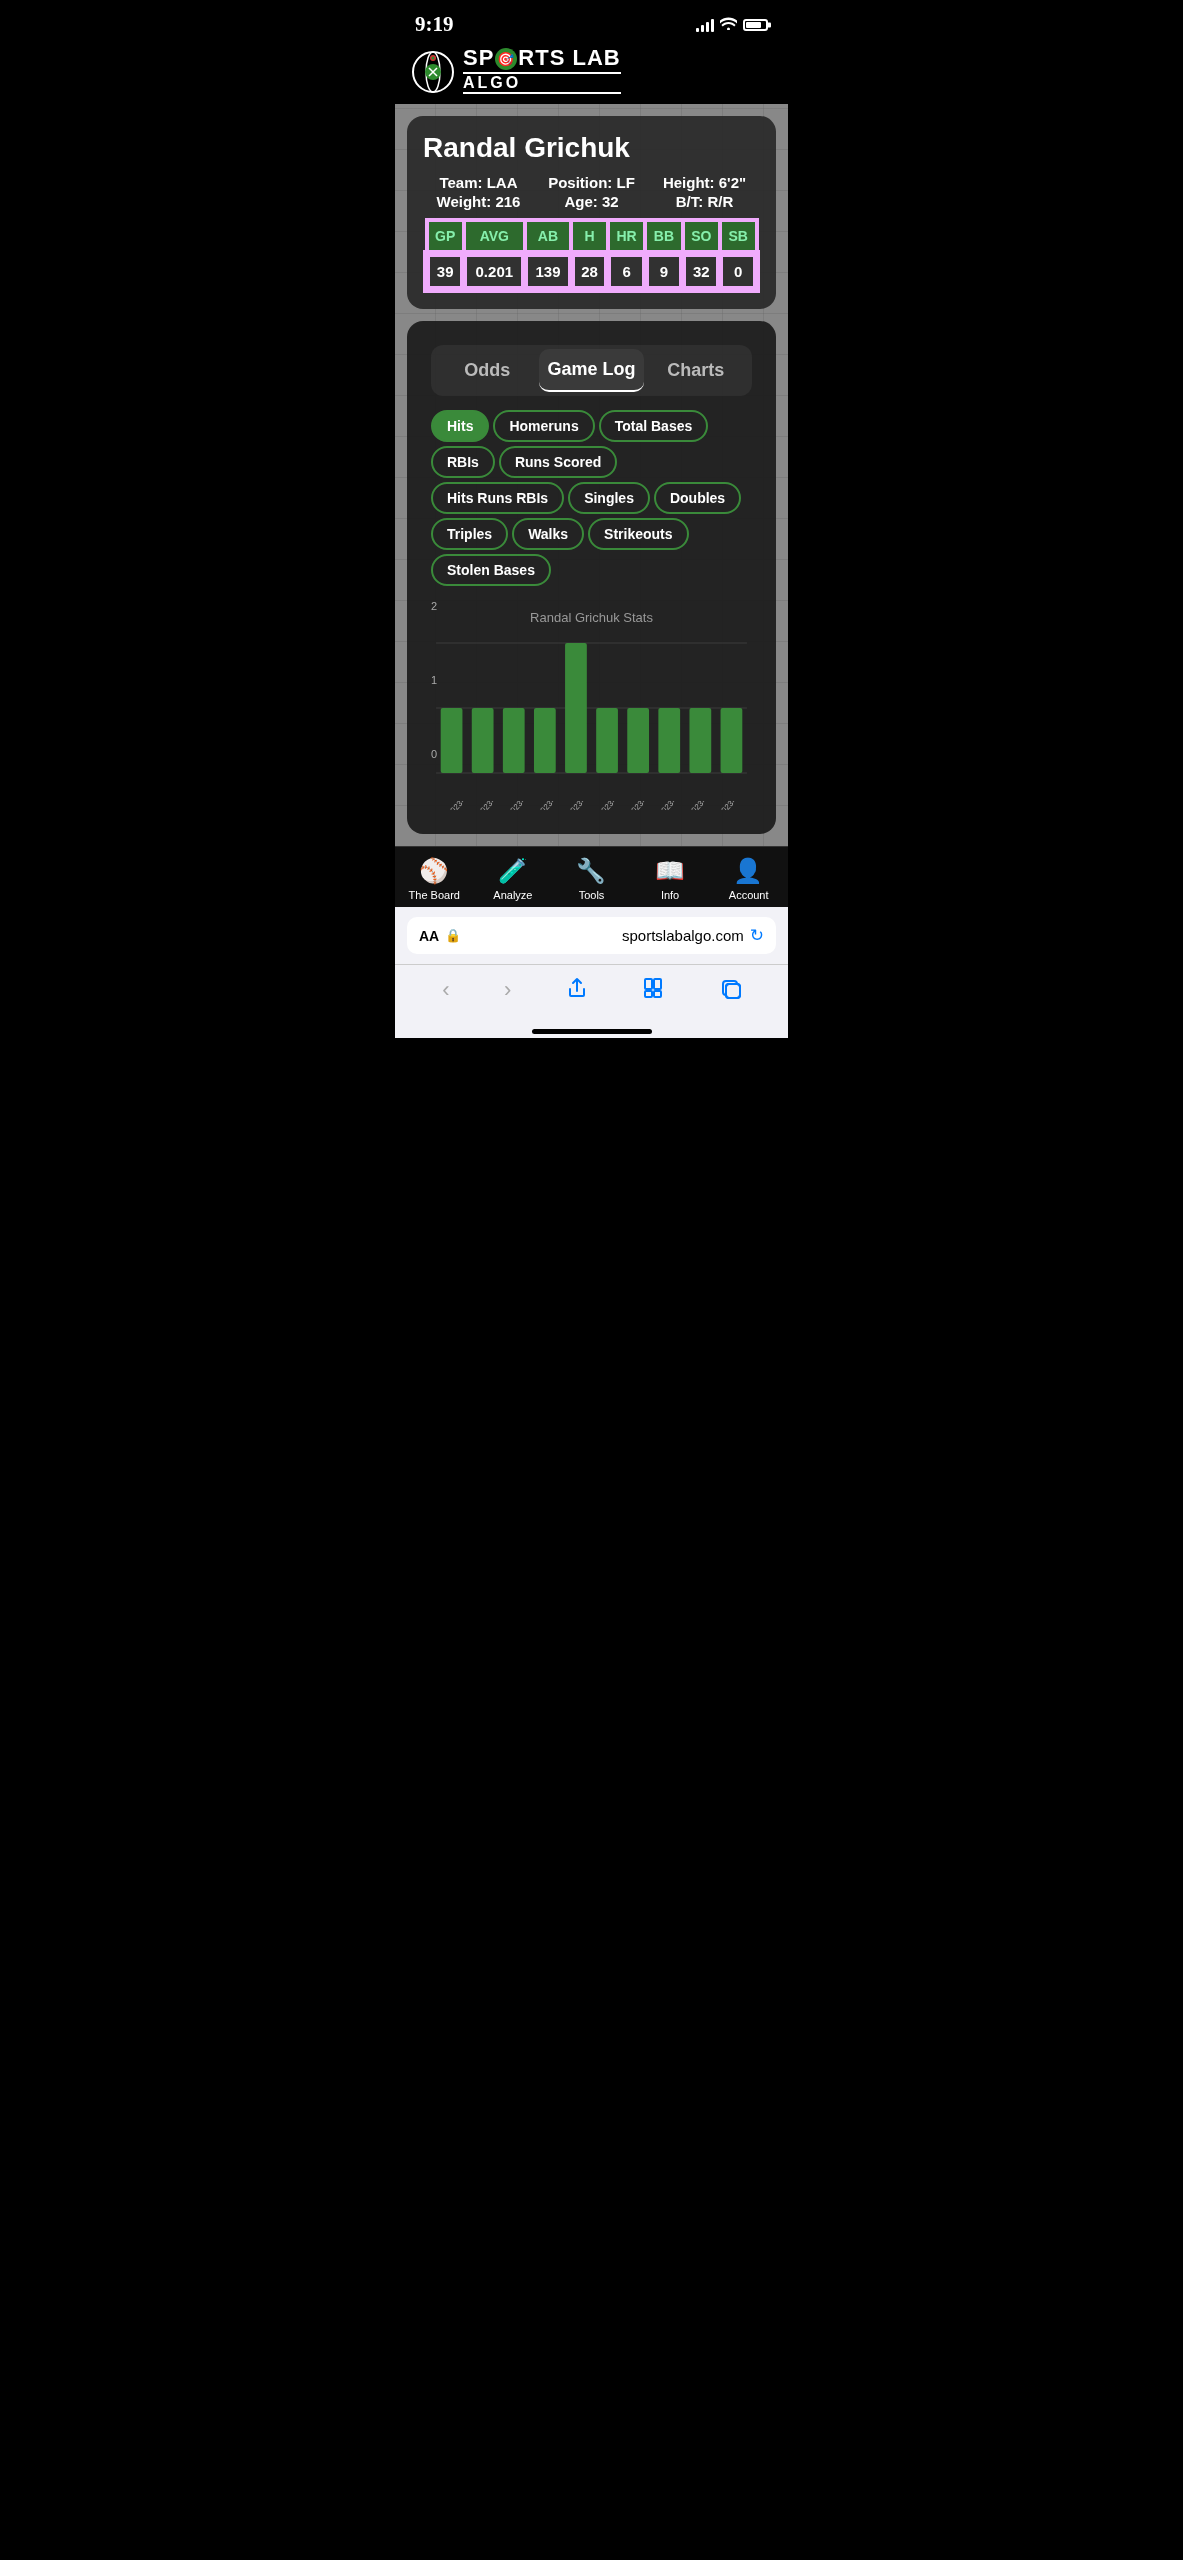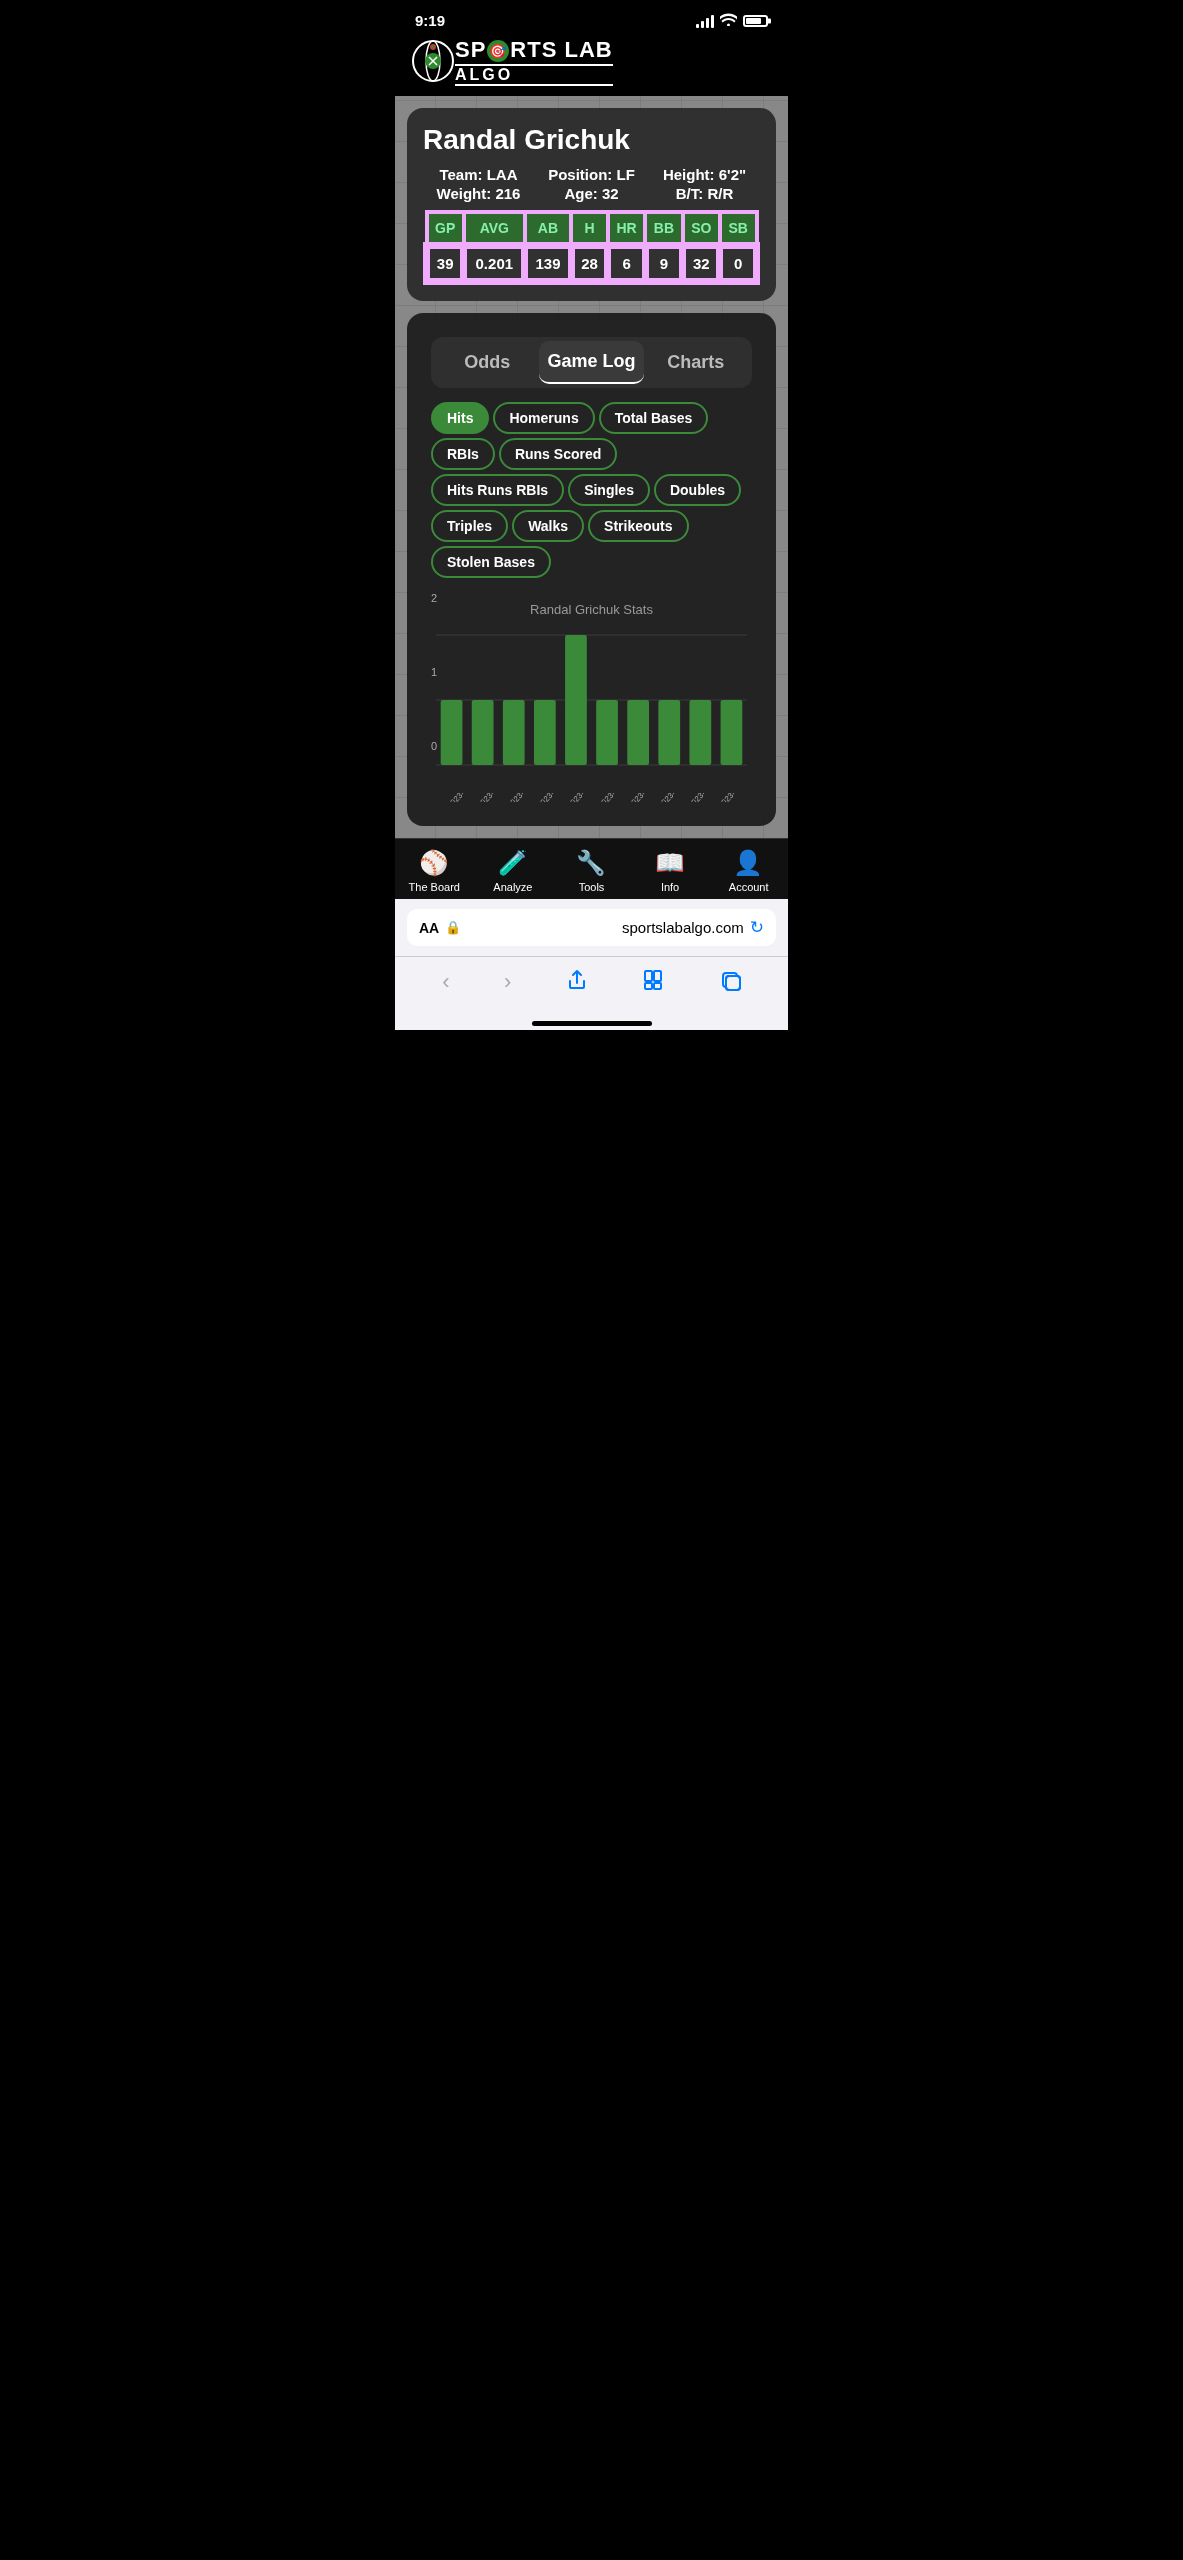--- a/index.html
+++ b/index.html
@@ -16,23 +16,24 @@
 
     
     .status-bar {
       display: flex;
       justify-content: space-between;
       align-items: center;
       padding: 12px 20px 6px;
       background: #000;
     }
     .status-time {
-      font-size: 15px;
+      font-size: 21px;
       font-weight: 600;
       color: #fff;
+      font-family: Liberation Serif, serif;
     }
     .status-icons {
       display: flex;
       align-items: center;
       gap: 6px;
     }
     .signal-bars {
       display: flex;
       align-items: flex-end;
       gap: 2px;
@@ -74,21 +75,22 @@
 
     
     .logo-area {
       background: #000;
       padding: 4px 16px 10px;
       display: flex;
       align-items: center;
     }
     .logo-container {
       display: flex;
-      align-items: flex-start;
+      align-items: flex-end;
+      gap: 8px;
     }
     .logo-icon {
       width: 44px;
       height: 44px;
       position: relative;
     }
     .logo-text-block {
       display: flex;
       flex-direction: column;
       line-height: 1;

